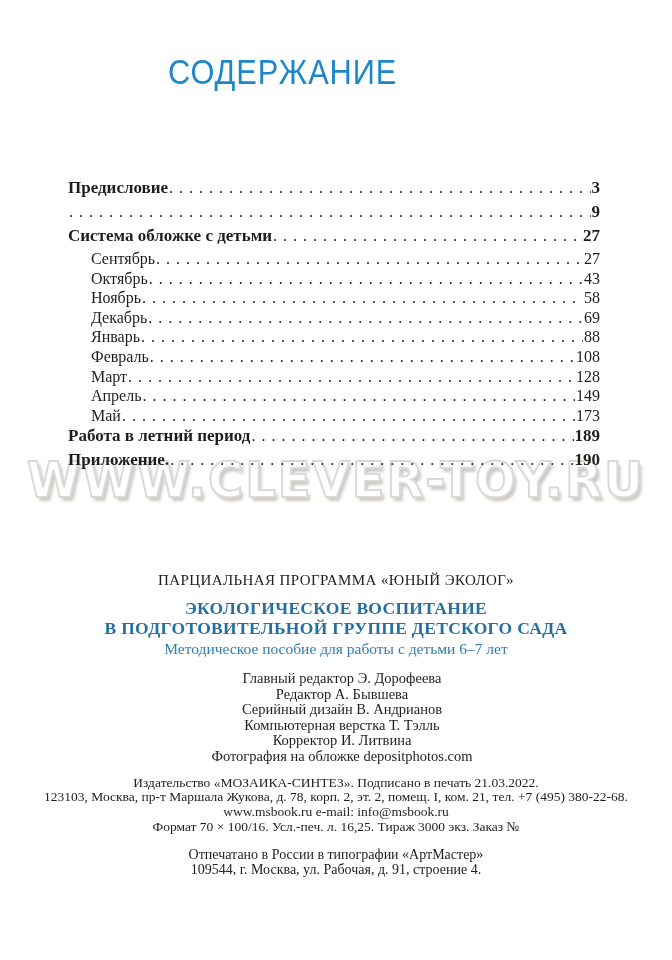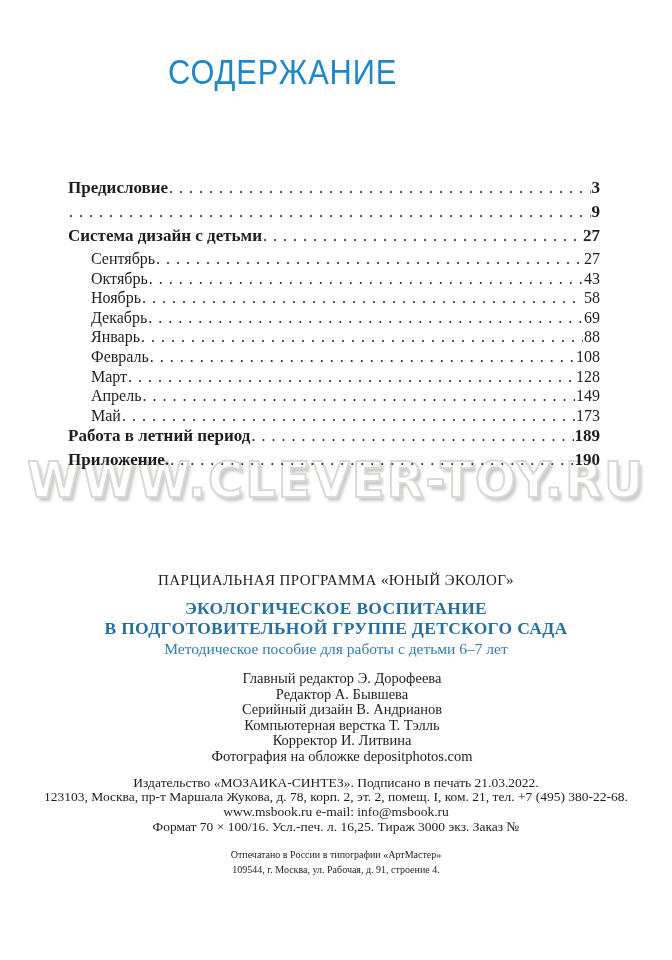--- a/index.html
+++ b/index.html
@@ -52,21 +52,21 @@
     font-size:17.5px;font-weight:700;letter-spacing:0.3px;
     color:var(--heading-blue,#26709f);line-height:20px;
   }
   .colophon .subtitle{
     font-size:15.5px;color:var(--subtitle-blue,#2e7cb3);margin-top:2px;margin-bottom:13px;
   }
   .credits .line{font-size:14.5px;line-height:15.6px;padding-left:12px;}
   .publisher{margin-top:11px;}
   .publisher .line{font-size:13.5px;line-height:14.8px;}
   .printing{margin-top:12px;}
-  .printing .line{font-size:10px;line-height:15.6px;}
+  .printing .line{font-size:14px;line-height:15.6px;}
 </style>
 </head>
 <body style="--title-blue: #1e87c9; --heading-blue: #26709f; --subtitle-blue: #2e7cb3; --watermark: #dbd9d5;">
 
 <div class="page">
 
   <div class="doc-title">СОДЕРЖАНИЕ</div>
 
   <div class="toc" id="toc">
       <div class="toc-row bold">
@@ -74,21 +74,21 @@
         <span class="lbl-rest"></span>
     <span class="dots"></span>
     <span class="pgnum">3</span>
   </div>
       <div class="toc-row bold">
         <span class="lbl-rest"></span>
     <span class="dots"></span>
     <span class="pgnum">9</span>
   </div>
       <div class="toc-row bold">
-    <span class="lbl">Система дизайн с детьми</span>
+    <span class="lbl">Система обложке с детьми</span>
         <span class="lbl-rest"></span>
     <span class="dots"></span>
     <span class="pgnum">27</span>
   </div>
       <div class="toc-row month">
     <span class="lbl">Сентябрь</span>
         <span class="lbl-rest"></span>
     <span class="dots"></span>
     <span class="pgnum">27</span>
   </div>

